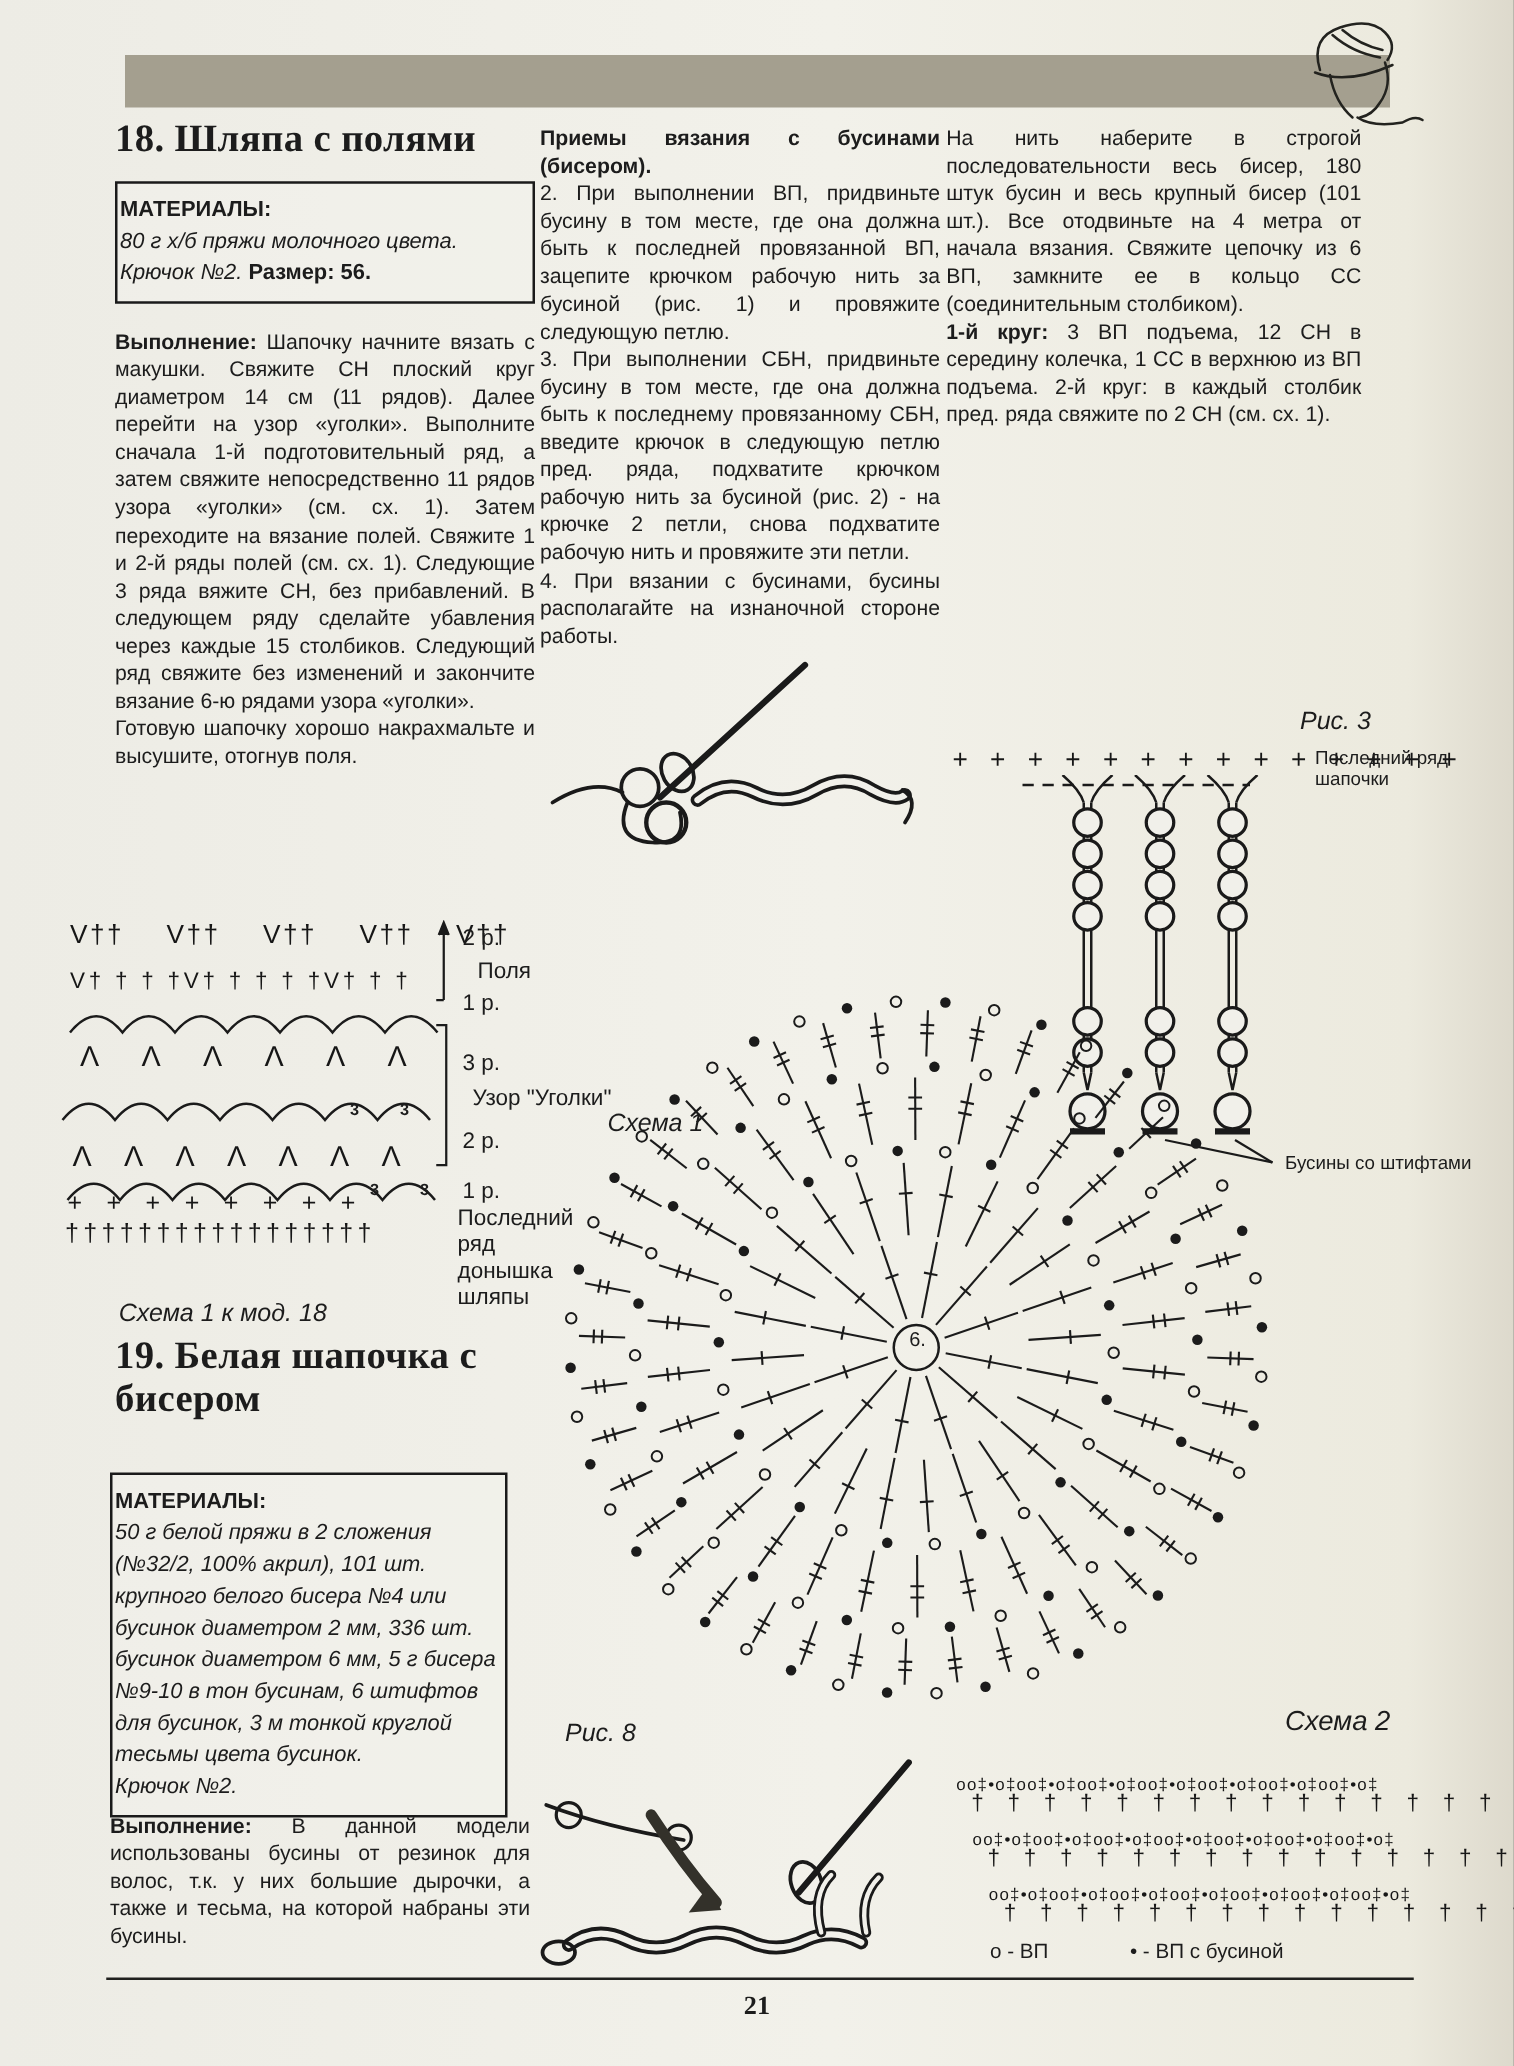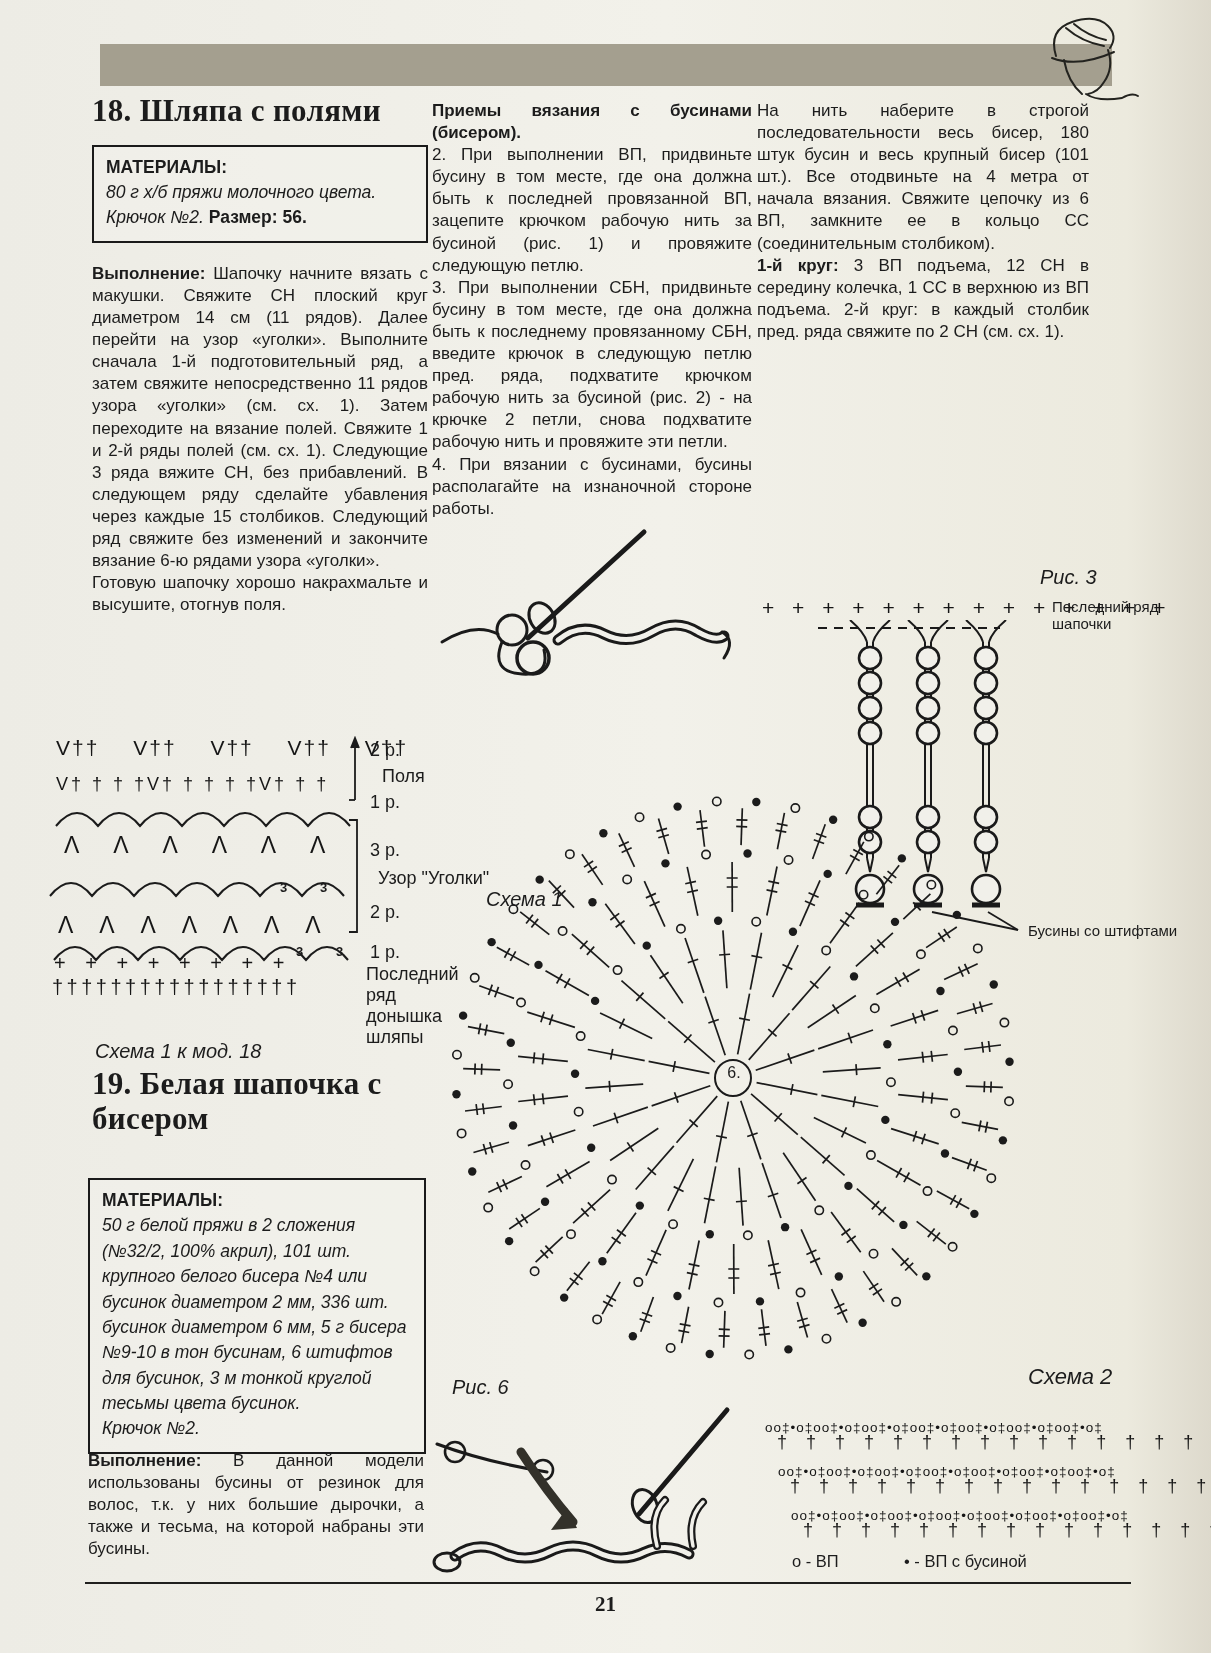--- a/index.html
+++ b/index.html
@@ -4,21 +4,21 @@
 <style>
   html,body{margin:0;padding:0;background:#8a8a85;}
   .page{position:relative;width:1211px;height:1653px;margin:0 auto;overflow:hidden;
         background:linear-gradient(90deg,#edece5 0%,#f2f1ea 55%,#eceade 93%,#ddd9cc 100%);
         font-family:"Liberation Sans",sans-serif;color:#1c1c1c;}
   .abs{position:absolute;}
   .serif-title{font-family:"Liberation Serif","DejaVu Serif",serif;font-weight:700;
         font-size:31px;letter-spacing:.3px;line-height:1.12;}
   .col{text-align:justify;font-size:17px;line-height:1.3;}
   .col p{margin:0;}
-  .mat-box{border:2.5px solid #1a1a1a;padding:8px 12px 10px;font-style:italic;
+  .mat-box{border:2.5px solid #1a1a1a;padding:8px 2px 10px;font-style:italic;
         font-size:17.5px;line-height:1.45;background:rgba(255,255,255,.12);}
   .mat-box .hdr{font-style:normal;font-weight:700;}
   .b{font-weight:700;}
   .cap{font-style:italic;font-size:20px;}
   .author{font-weight:700;text-align:right;font-size:17px;line-height:1.35;margin-top:4px;}
   .small-label{font-size:18px;line-height:1.16;}
   .symrow{white-space:nowrap;color:#161616;}
   .r-vtt{font-size:21px;word-spacing:26px;letter-spacing:2px;}
   .r-vt{font-size:18px;letter-spacing:3px;}
   .r-lam{font-size:23px;word-spacing:6px;letter-spacing:2px;}
@@ -587,21 +587,21 @@
       <circle cx="451.8360493505777" cy="63.40175674726066" r="4.2" fill="#1b1b1b"></circle>
       <circle cx="481.3696302832803" cy="89.66482528708158" r="4.2" fill="none" stroke="#1b1b1b" stroke-width="1.6"></circle>
       <circle cx="506.86497759419046" cy="119.86364045145362" r="4.2" fill="#1b1b1b"></circle>
       <circle cx="527.8030795345682" cy="153.38344144982136" r="4.2" fill="none" stroke="#1b1b1b" stroke-width="1.6"></circle>
       <circle cx="543.7576967294074" cy="189.54186179698206" r="4.2" fill="#1b1b1b"></circle>
       <circle cx="554.4040391819378" cy="227.60282032694096" r="4.2" fill="none" stroke="#1b1b1b" stroke-width="1.6"></circle>
       <circle cx="559.5253780613423" cy="266.7915056827694" r="4.2" fill="#1b1b1b"></circle>
     </svg>
   <div class="abs" style="left:719px;top:1064px;width:30px;text-align:center;font-size:16px;">6.</div>
 
-  <div class="abs cap" style="left:452px;top:1376px;">Рис. 6</div>
+  <div class="abs cap" style="left:452px;top:1376px;">Рис. 8</div>
   <svg class="abs" style="left:425px;top:1396px;" width="330" height="195" viewBox="0 0 330 195">
     <g fill="none" stroke="#1a1a1a" stroke-linecap="round">
       <path d="M12,48 Q60,66 122,76" stroke-width="3"></path>
       <circle cx="30" cy="56" r="10" stroke-width="2.6"></circle>
       <circle cx="118" cy="74" r="10" stroke-width="2.6"></circle>
       <path d="M302,14 L214,118" stroke-width="5"></path>
       <ellipse cx="220" cy="110" rx="12" ry="17" stroke-width="3" transform="rotate(-20 220 110)"></ellipse>
       <path d="M30,160 q22,-16 46,-4 q24,12 48,0 q24,-12 48,0 q24,12 48,0 q22,-10 44,2" stroke-width="11"></path>
       <path d="M30,160 q22,-16 46,-4 q24,12 48,0 q24,-12 48,0 q24,12 48,0 q22,-10 44,2" stroke="#f1f0ea" stroke-width="5"></path>
       <ellipse cx="22" cy="166" rx="13" ry="9" stroke-width="3"></ellipse>

